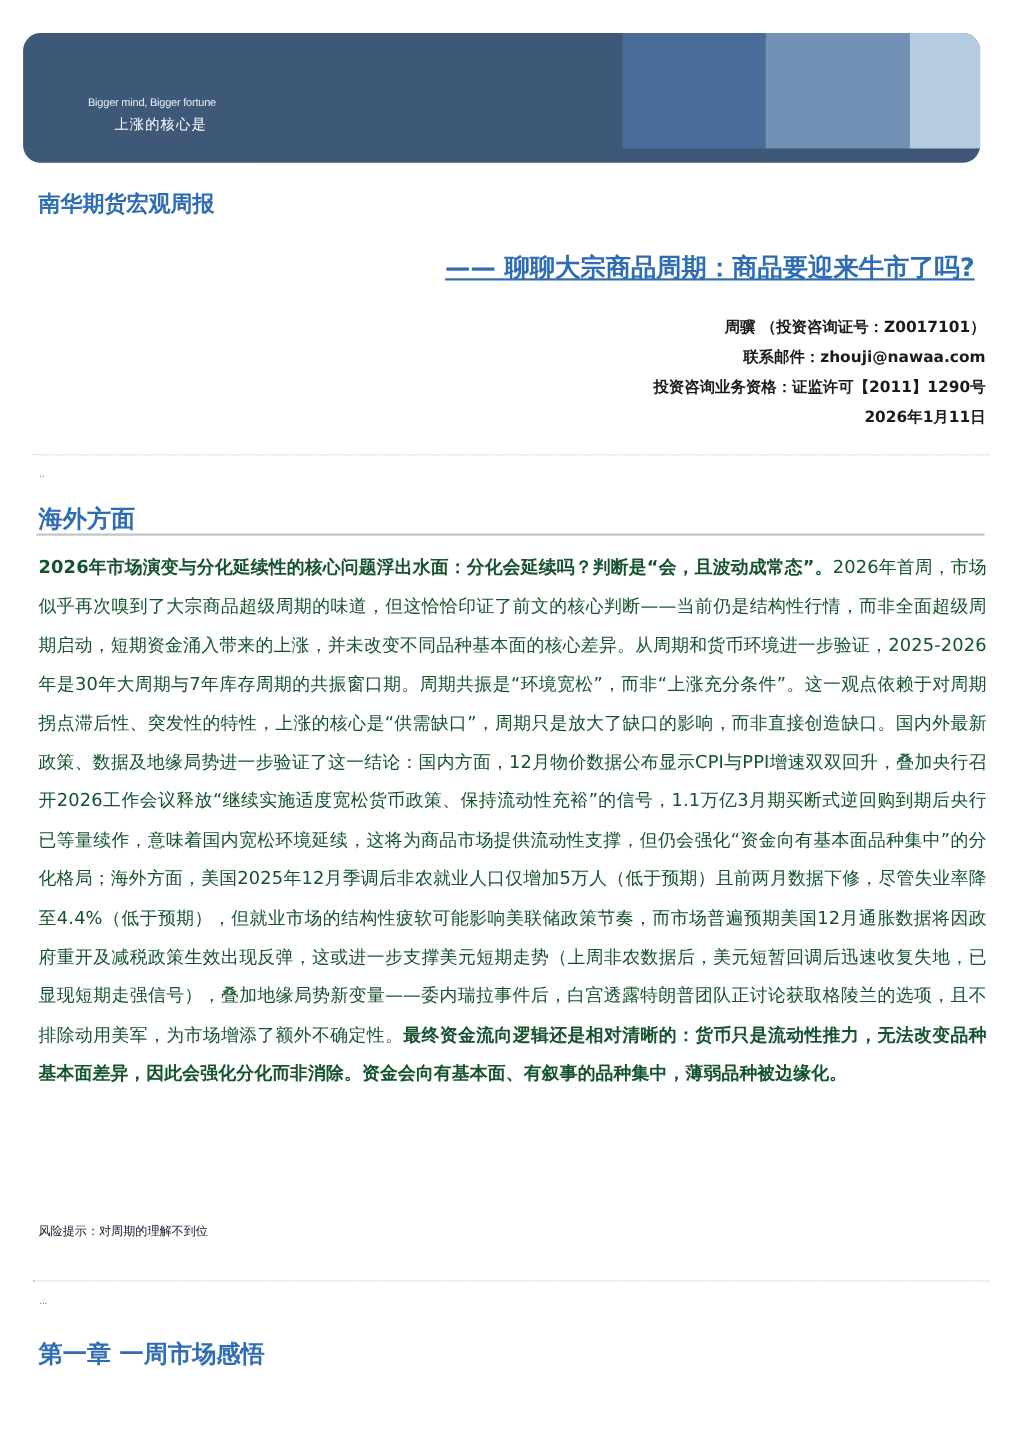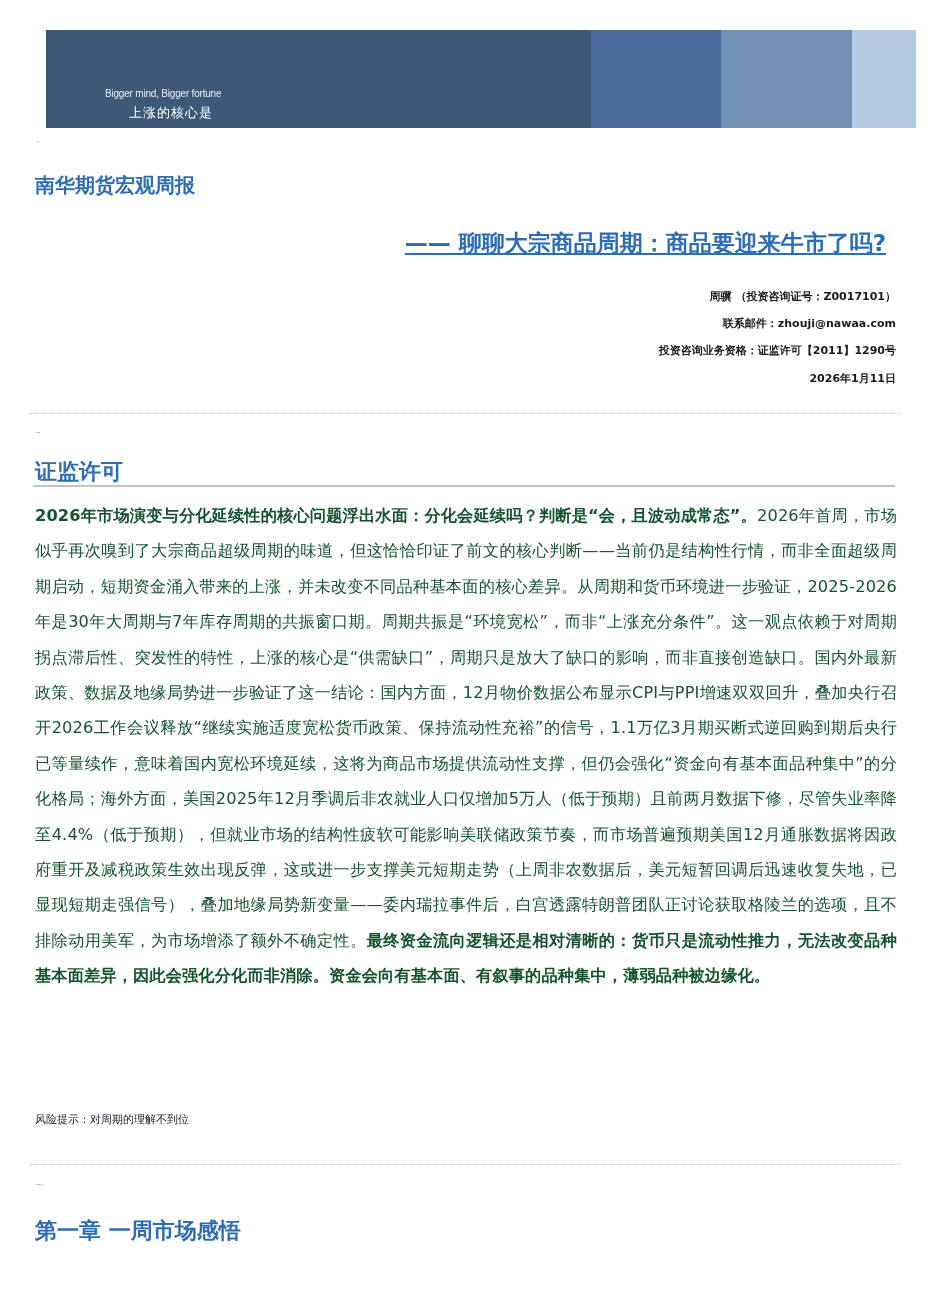--- a/index.html
+++ b/index.html
@@ -3,22 +3,22 @@
 <meta charset="utf-8">
 <style>
   html, body { margin: 0; padding: 0; background: #ffffff; }
   body {
     width: 930px; height: 1303px; position: relative; overflow: hidden;
     font-family: "DejaVu Sans", "Liberation Sans", sans-serif;
     color: #1a1a1a;
   }
   
   .banner {
-    position: absolute; left: 46px; top: 30px; width: 870px; height: 98px;
-    background: #3e5878; overflow: hidden;
+    position: absolute; left: 21px; top: 30px; width: 870px; height: 118px;
+    background: #3e5878; overflow: hidden; border-radius: 16px;
   }
   .banner .band1 { position: absolute; left: 545px; top: 0; width: 130px; height: 105px; background: #4a6c9b; }
   .banner .band2 { position: absolute; left: 675px; top: 0; width: 131px; height: 105px; background: #7391b4; }
   .banner .band3 { position: absolute; left: 806px; top: 0; width: 64px; height: 105px; background: #b5cce0; }
   .slogan-en {
     position: absolute; left: 59px; top: 58px; font-size: 10px; color: #e8eef5;
     font-family: "Liberation Sans", sans-serif; letter-spacing: -0.2px;
   }
   .slogan-cn {
     position: absolute; left: 83px; top: 74px; font-size: 13px; color: #ffffff; letter-spacing: 1px;
@@ -37,21 +37,21 @@
 
   .tiny-mark { position: absolute; font-size: 7px; color: #333; }
 
   .report-title {
     position: absolute; left: 35px; top: 172px; font-size: 20px; font-weight: bold; color: #2e6db4;
   }
   .report-subtitle {
     position: absolute; right: 44px; top: 228px; font-size: 23px; font-weight: bold; color: #2e6db4; text-decoration: underline;
   }
   .meta {
-    position: absolute; right: 34px; font-size: 11px; font-weight: bold; color: #1a1a1a; text-align: right;
+    position: absolute; right: 34px; font-size: 14px; font-weight: bold; color: #1a1a1a; text-align: right;
   }
   .divider-dotted {
     position: absolute; left: 30px; width: 870px; height: 0; border-top: 1px dotted #c9c9c9;
   }
   .section-heading {
     position: absolute; left: 35px; font-size: 22px; font-weight: bold; color: #2e6db4;
   }
   .heading-rule {
     position: absolute; left: 33px; width: 862px; height: 2px; background: #c4c4c4;
   }
@@ -82,21 +82,21 @@
 <div class="report-subtitle">—— 聊聊大宗商品周期：商品要迎来牛市了吗?</div>
 
 <div class="meta" style="top:289px;">周骥  （投资咨询证号：Z0017101）</div>
 <div class="meta" style="top:316px;">联系邮件：zhouji@nawaa.com</div>
 <div class="meta" style="top:343px;">投资咨询业务资格：证监许可【2011】1290号</div>
 <div class="meta" style="top:371px;">2026年1月11日</div>
 
 <div class="divider-dotted" style="top:413px;"></div>
 <div class="tiny-mark" style="left:36px; top:429px;">··</div>
 
-<div class="section-heading" style="top:457px;">证监许可</div>
+<div class="section-heading" style="top:457px;">海外方面</div>
 <div class="heading-rule" style="top:485px;"></div>
 
 <div class="body-text"><b>2026年市场演变与分化延续性的核心问题浮出水面：分化会延续吗？判断是“会，且波动成常态”。</b><span>2026年首周，市场似乎再次嗅到了大宗商品超级周期的味道，但这恰恰印证了前文的核心判断——当前仍是结构性行情，而非全面超级周期启动，短期资金涌入带来的上涨，并未改变不同品种基本面的核心差异。从周期和货币环境进一步验证，2025-2026年是30年大周期与7年库存周期的共振窗口期。周期共振是“环境宽松”，而非“上涨充分条件”。这一观点依赖于对周期拐点滞后性、突发性的特性，上涨的核心是“供需缺口”，周期只是放大了缺口的影响，而非直接创造缺口。国内外最新政策、数据及地缘局势进一步验证了这一结论：国内方面，12月物价数据公布显示CPI与PPI增速双双回升，叠加央行召开2026工作会议释放“继续实施适度宽松货币政策、保持流动性充裕”的信号，1.1万亿3月期买断式逆回购到期后央行已等量续作，意味着国内宽松环境延续，这将为商品市场提供流动性支撑，但仍会强化“资金向有基本面品种集中”的分化格局；海外方面，美国2025年12月季调后非农就业人口仅增加5万人（低于预期）且前两月数据下修，尽管失业率降至4.4%（低于预期），但就业市场的结构性疲软可能影响美联储政策节奏，而市场普遍预期美国12月通胀数据将因政府重开及减税政策生效出现反弹，这或进一步支撑美元短期走势（上周非农数据后，美元短暂回调后迅速收复失地，已显现短期走强信号），叠加地缘局势新变量——委内瑞拉事件后，白宫透露特朗普团队正讨论获取格陵兰的选项，且不排除动用美军，为市场增添了额外不确定性。</span><b>最终资金流向逻辑还是相对清晰的：货币只是流动性推力，无法改变品种基本面差异，因此会强化分化而非消除。资金会向有基本面、有叙事的品种集中，薄弱品种被边缘化。</b></div>
 
 <div class="risk">风险提示：对周期的理解不到位</div>
 
 <div class="divider-dotted" style="top:1164px;"></div>
 <div class="tiny-mark" style="left:36px; top:1181px;">···</div>
 
 <div class="section-heading" style="top:1216px;">第一章 一周市场感悟</div>

